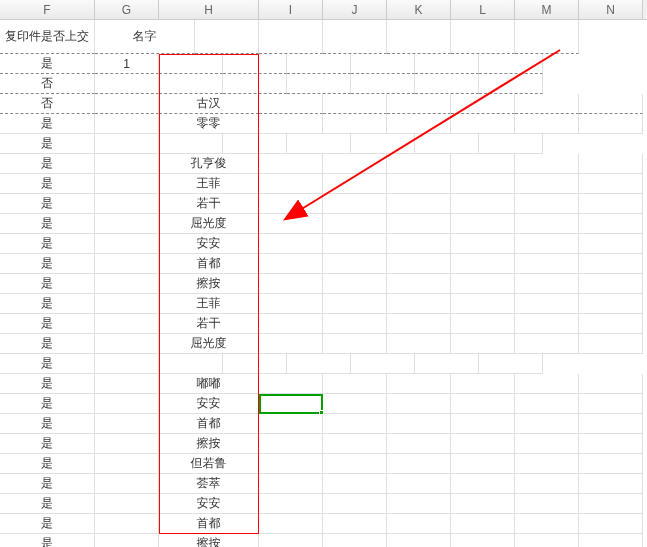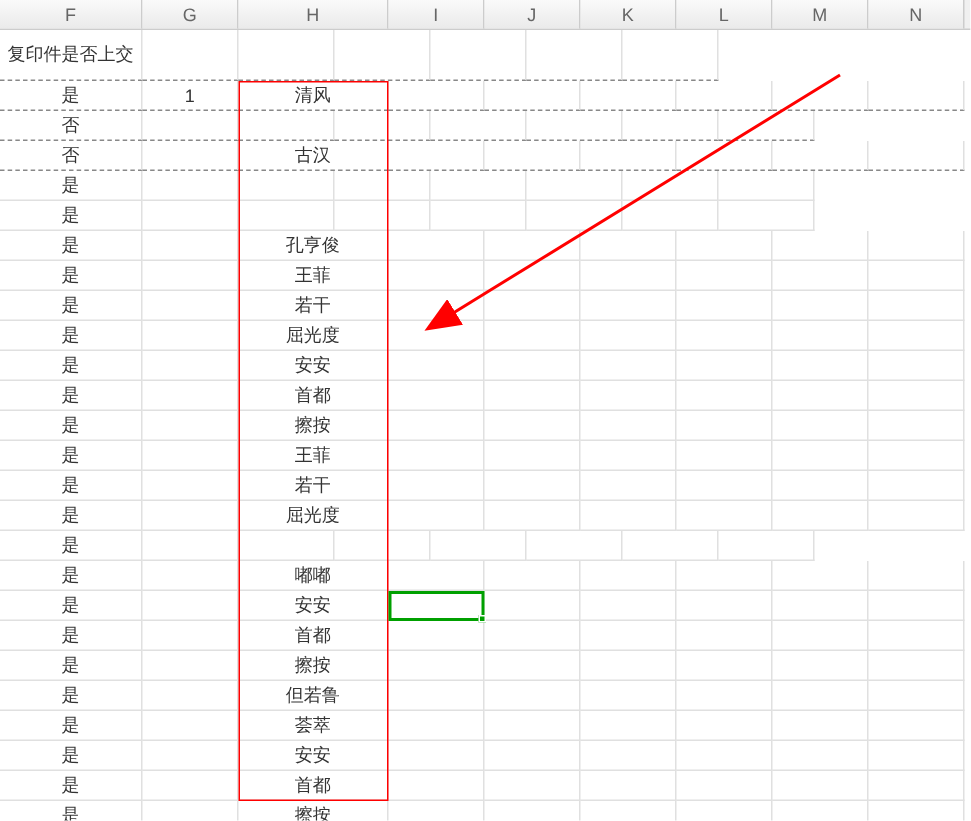--- a/index.html
+++ b/index.html
@@ -115,31 +115,31 @@
     <div class="col-header col-J">J</div>
     <div class="col-header col-K">K</div>
     <div class="col-header col-L">L</div>
     <div class="col-header col-M">M</div>
     <div class="col-header col-N">N</div>
   </div>
 
   <div class="rows" id="rows-container">
       <div class="row tall">
         <div class="cell dashed-b col-F">复印件是否上交</div>
+        <div class="cell dashed-b col-H">名字</div>
         <div class="cell dashed-b col-I"></div>
         <div class="cell dashed-b col-J"></div>
         <div class="cell dashed-b col-K"></div>
         <div class="cell dashed-b col-L"></div>
         <div class="cell dashed-b col-M"></div>
         <div class="cell dashed-b col-N"></div>
       </div>
       <div class="row">
         <div class="cell col-F dashed-b">是</div>
         <div class="cell col-G dashed-b">1</div>
-        <div class="cell col-H dashed-b">清风</div>
         <div class="cell col-I dashed-b"></div>
         <div class="cell col-J dashed-b"></div>
         <div class="cell col-K dashed-b"></div>
         <div class="cell col-L dashed-b"></div>
         <div class="cell col-M dashed-b"></div>
         <div class="cell col-N dashed-b"></div>
       </div>
       <div class="row">
         <div class="cell col-F dashed-b">否</div>
         <div class="cell col-G dashed-b"></div>
@@ -157,20 +157,21 @@
         <div class="cell col-I dashed-b"></div>
         <div class="cell col-J dashed-b"></div>
         <div class="cell col-K dashed-b"></div>
         <div class="cell col-L dashed-b"></div>
         <div class="cell col-M dashed-b"></div>
         <div class="cell col-N dashed-b"></div>
       </div>
       <div class="row">
         <div class="cell col-F">是</div>
         <div class="cell col-G"></div>
+        <div class="cell col-H">零零</div>
         <div class="cell col-I"></div>
         <div class="cell col-J"></div>
         <div class="cell col-K"></div>
         <div class="cell col-L"></div>
         <div class="cell col-M"></div>
         <div class="cell col-N"></div>
       </div>
       <div class="row">
         <div class="cell col-F">是</div>
         <div class="cell col-G"></div>

